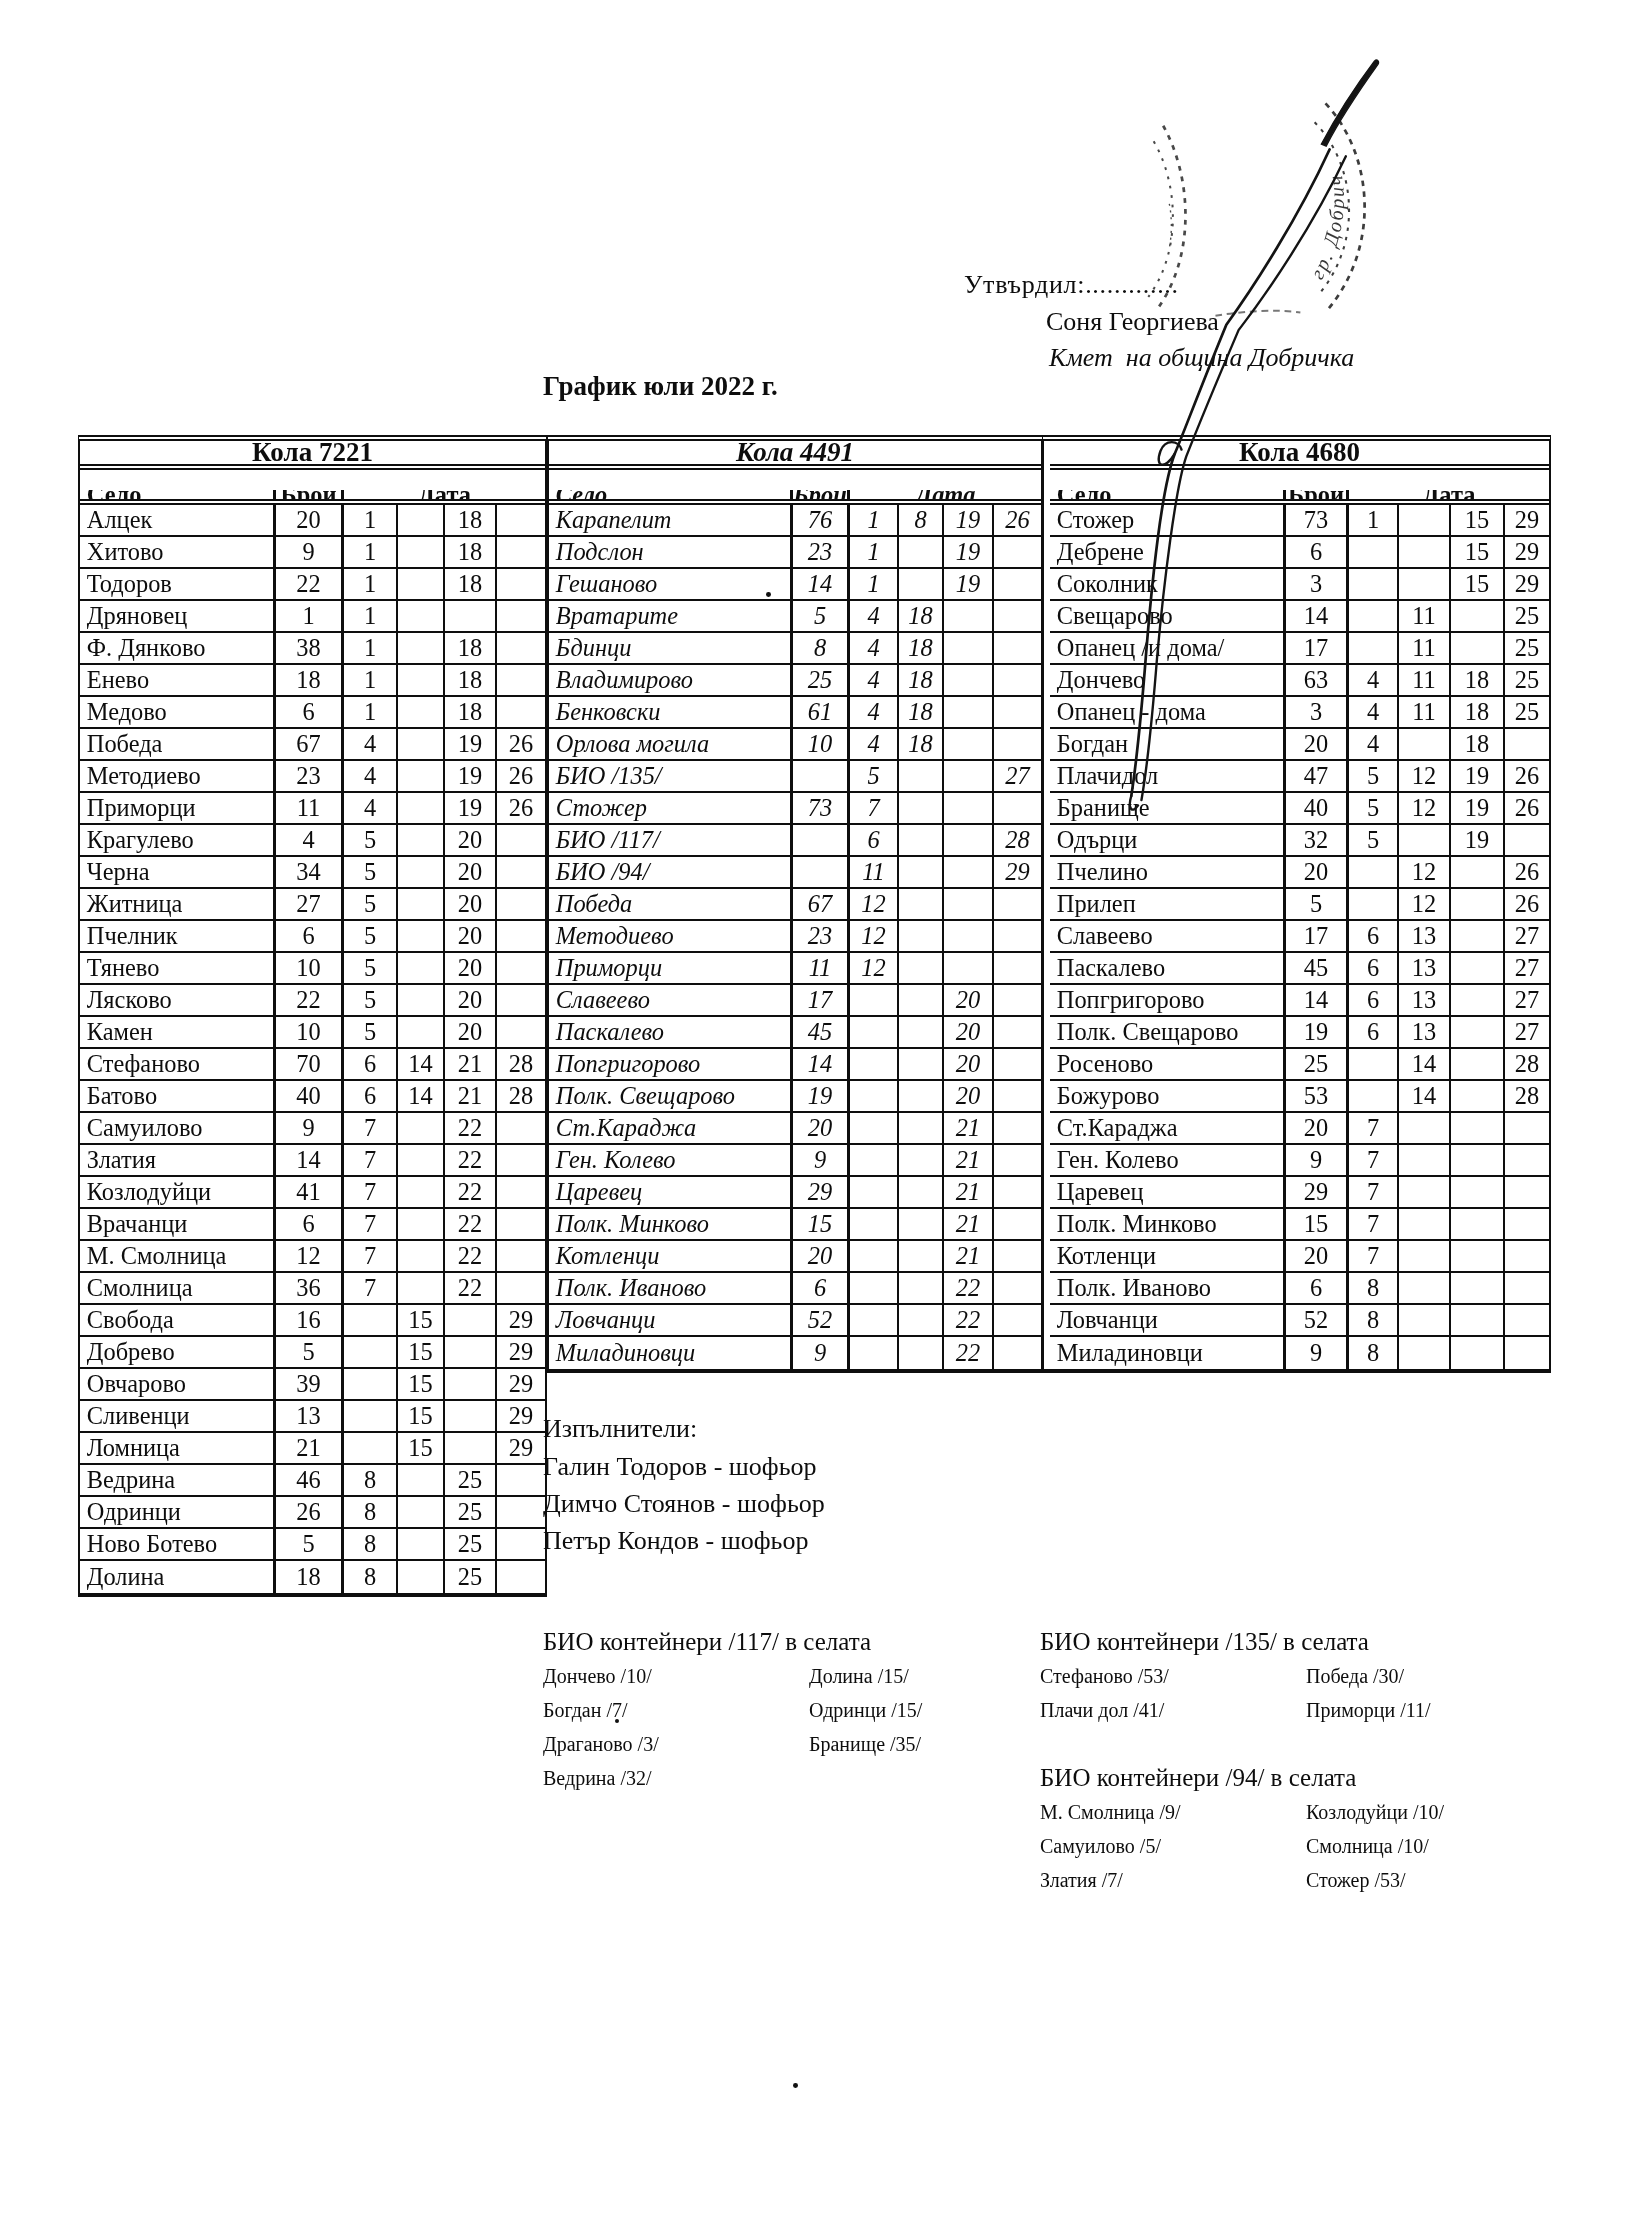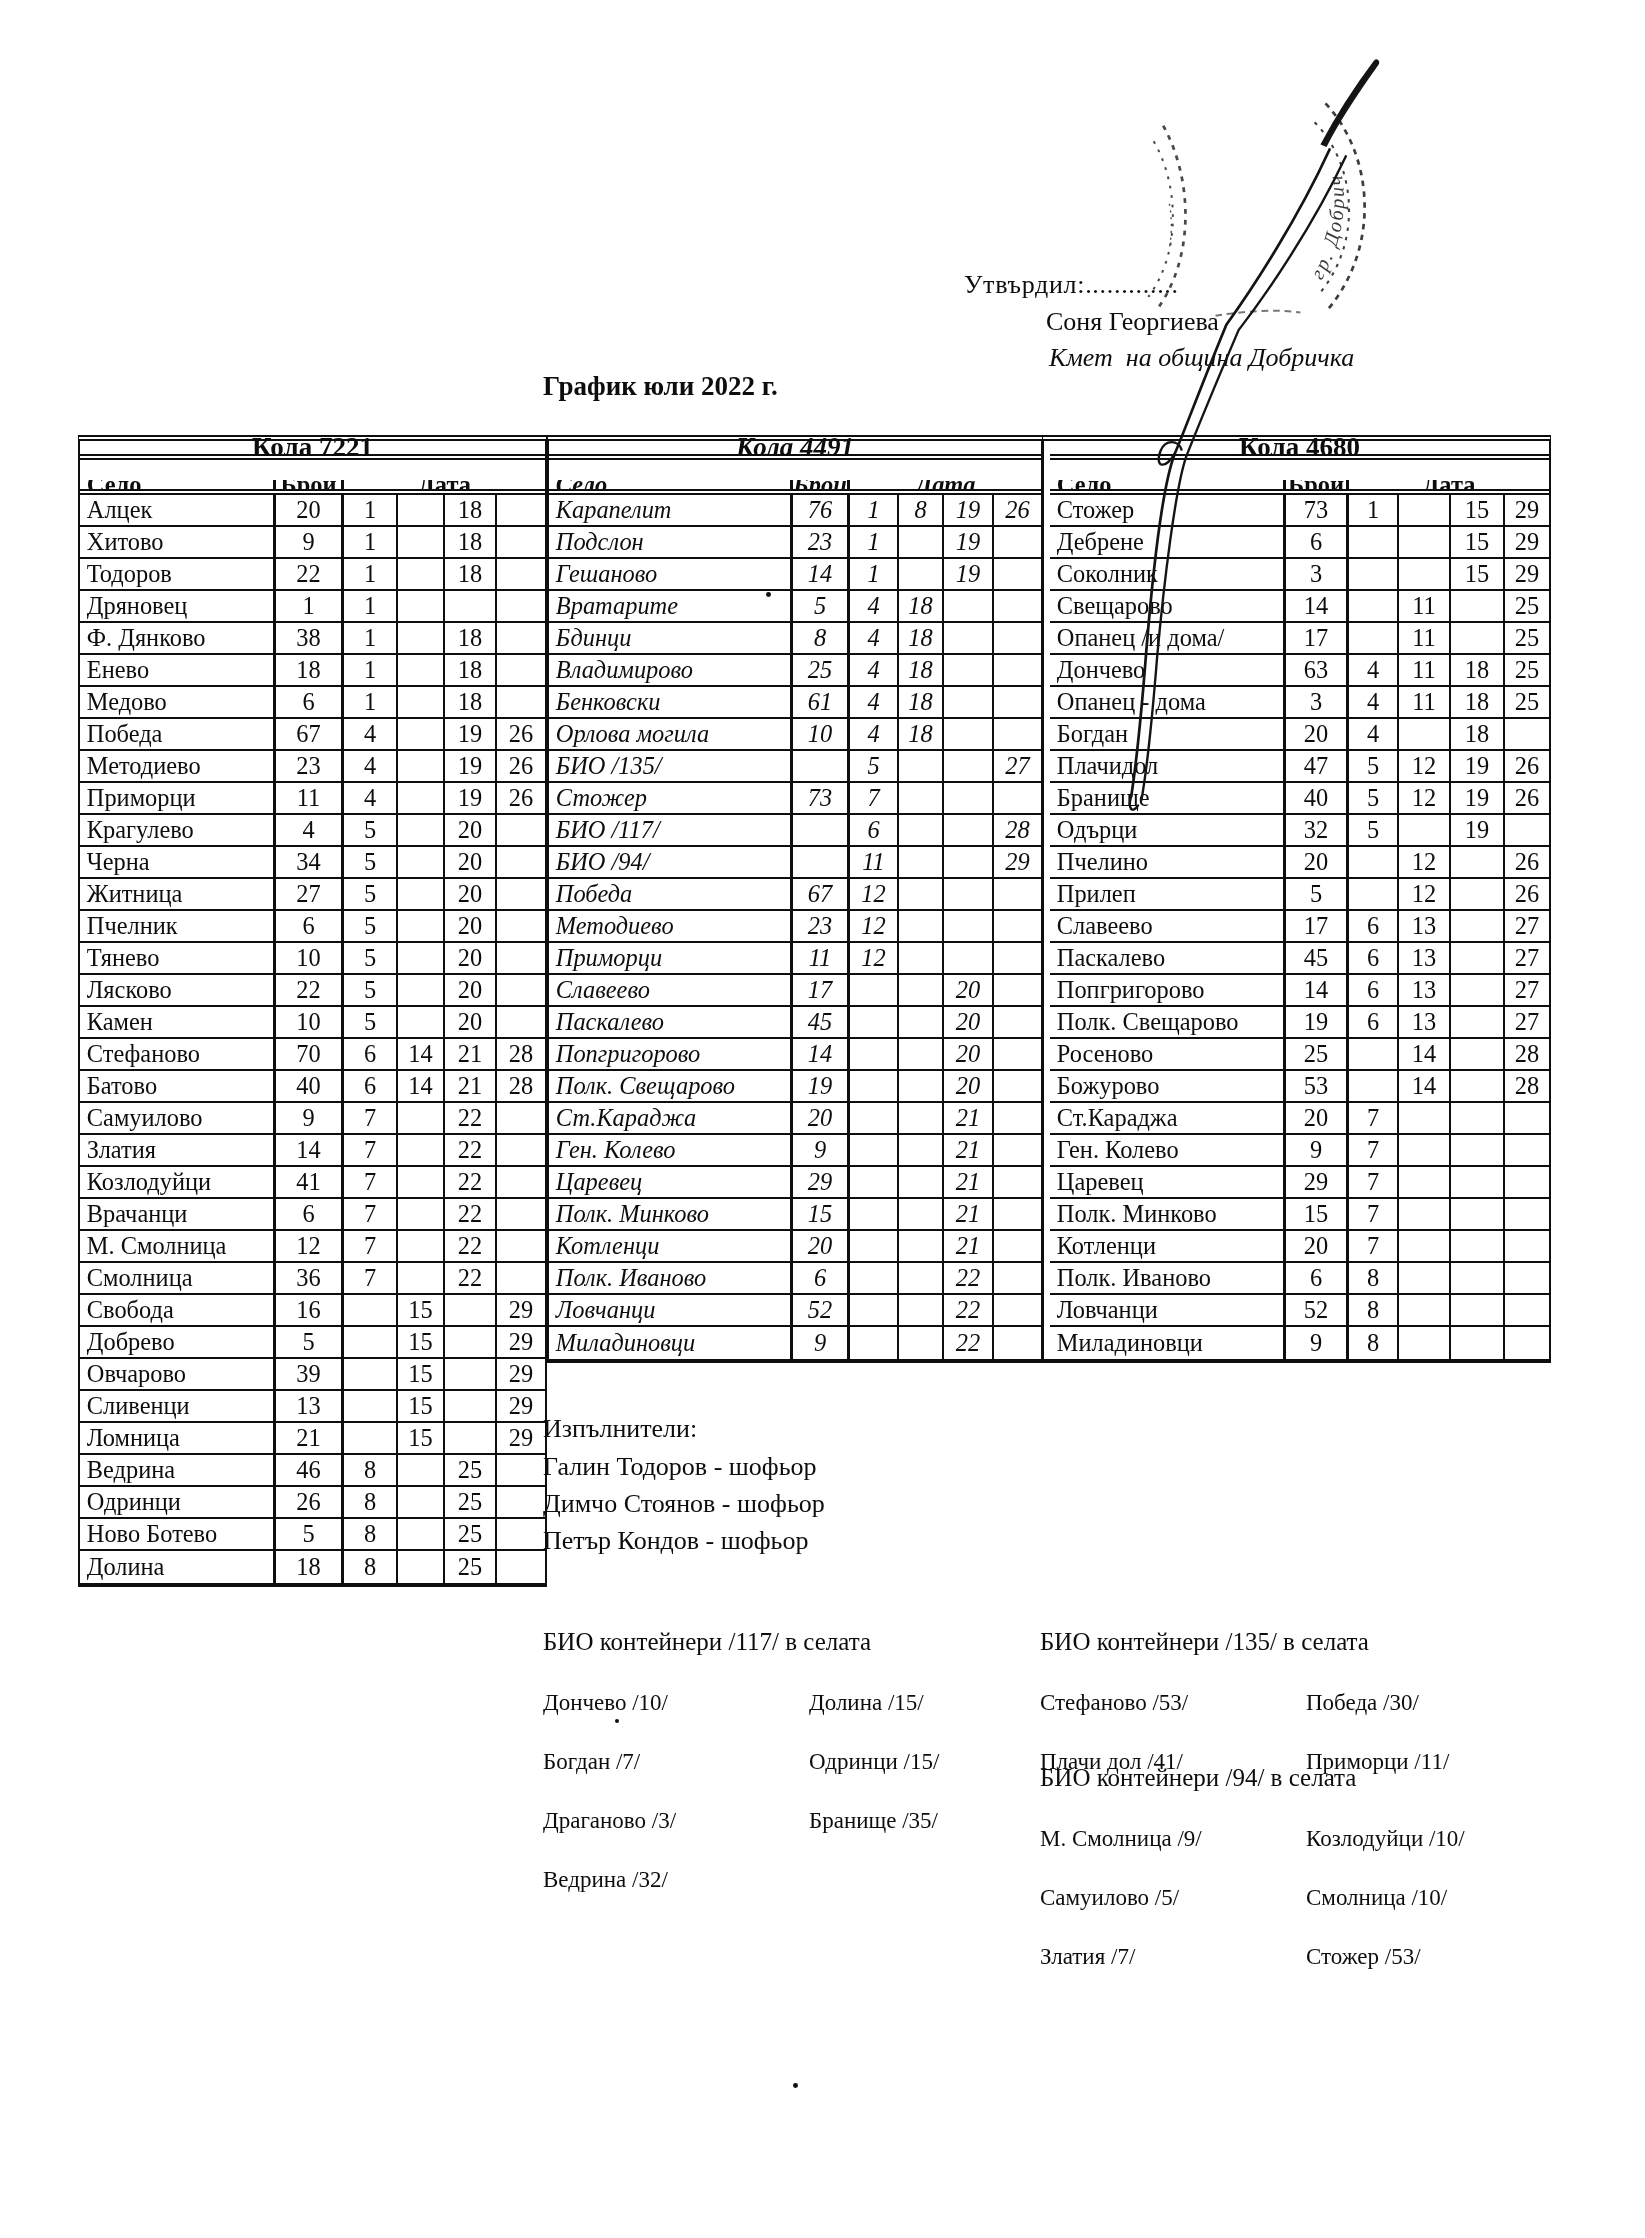--- a/index.html
+++ b/index.html
@@ -14,21 +14,21 @@
   .approver-name{font-size:26px;}
   .approver-title{font-size:26px;font-style:italic;}
   .doc-title{font-size:27px;font-weight:700;}
   
   .sched-table{
     position:absolute;background:#fff;
     border:2.7px solid #0e0e0e;border-top:6.8px double #0e0e0e;border-bottom:4.8px solid #0e0e0e;
     box-sizing:border-box;
   }
   .car-row{
-    display:flex;align-items:center;justify-content:center;height:19px;
+    display:flex;align-items:center;justify-content:center;height:29px;
     font-weight:700;font-size:27px;border-bottom:6.8px double #0e0e0e;box-sizing:border-box;
   }
   .head-row{display:flex;height:35px;border-bottom:6.8px double #0e0e0e;box-sizing:border-box;}
   .th{display:flex;align-items:center;justify-content:center;font-weight:700;font-size:26px;box-sizing:border-box;margin-top:20px;}
   .trow{display:flex;height:32px;border-bottom:2px solid #0e0e0e;box-sizing:border-box;}
   .rows .trow:last-child{border-bottom:none;}
   .tcell{
     display:flex;align-items:center;justify-content:center;
     font-size:24.4px;box-sizing:border-box;border-right:2px solid #0e0e0e;
     white-space:nowrap;overflow:hidden;
@@ -40,21 +40,21 @@
   
   .t0 .c0{width:196px;} .t0 .c1{width:68px;} .t0 .c2{width:54px;} .t0 .c3{width:47px;} .t0 .c4{width:52px;}
   .t1 .c0{width:244px;} .t1 .c1{width:57px;}  .t1 .c2{width:49px;} .t1 .c3{width:45px;} .t1 .c4{width:50px;}
   .t2 .c0{width:236px;} .t2 .c1{width:63px;}  .t2 .c2{width:50px;} .t2 .c3{width:52px;} .t2 .c4{width:54px;}
   
   .exec-heading{font-size:26px;height:38px;}
   .executors .line-item{font-size:26px;height:37px;}
   .bio-heading{font-size:25px;height:37px;}
   .bio-cols{display:flex;}
   .bio-col{width:266px;}
-  .bio-col .line-item{font-size:23px;height:34px;white-space:nowrap;margin-top:25px;}
+  .bio-col .line-item{font-size:20px;height:34px;white-space:nowrap;}
   
   .noise{position:absolute;background:#111;border-radius:50%;}
   svg.overlay{position:absolute;left:0;top:0;pointer-events:none;}
 </style>
 </head>
 <body>
 
 <div class="abs approve-line" style="left:964px;top:270px;">Утвърдил:.............</div>
 <div class="abs approver-name" style="left:1046px;top:307px;">Соня Георгиева</div>
 <div class="abs approver-title" style="left:1049px;top:343px;white-space:pre;">Кмет  на община Добричка</div>

